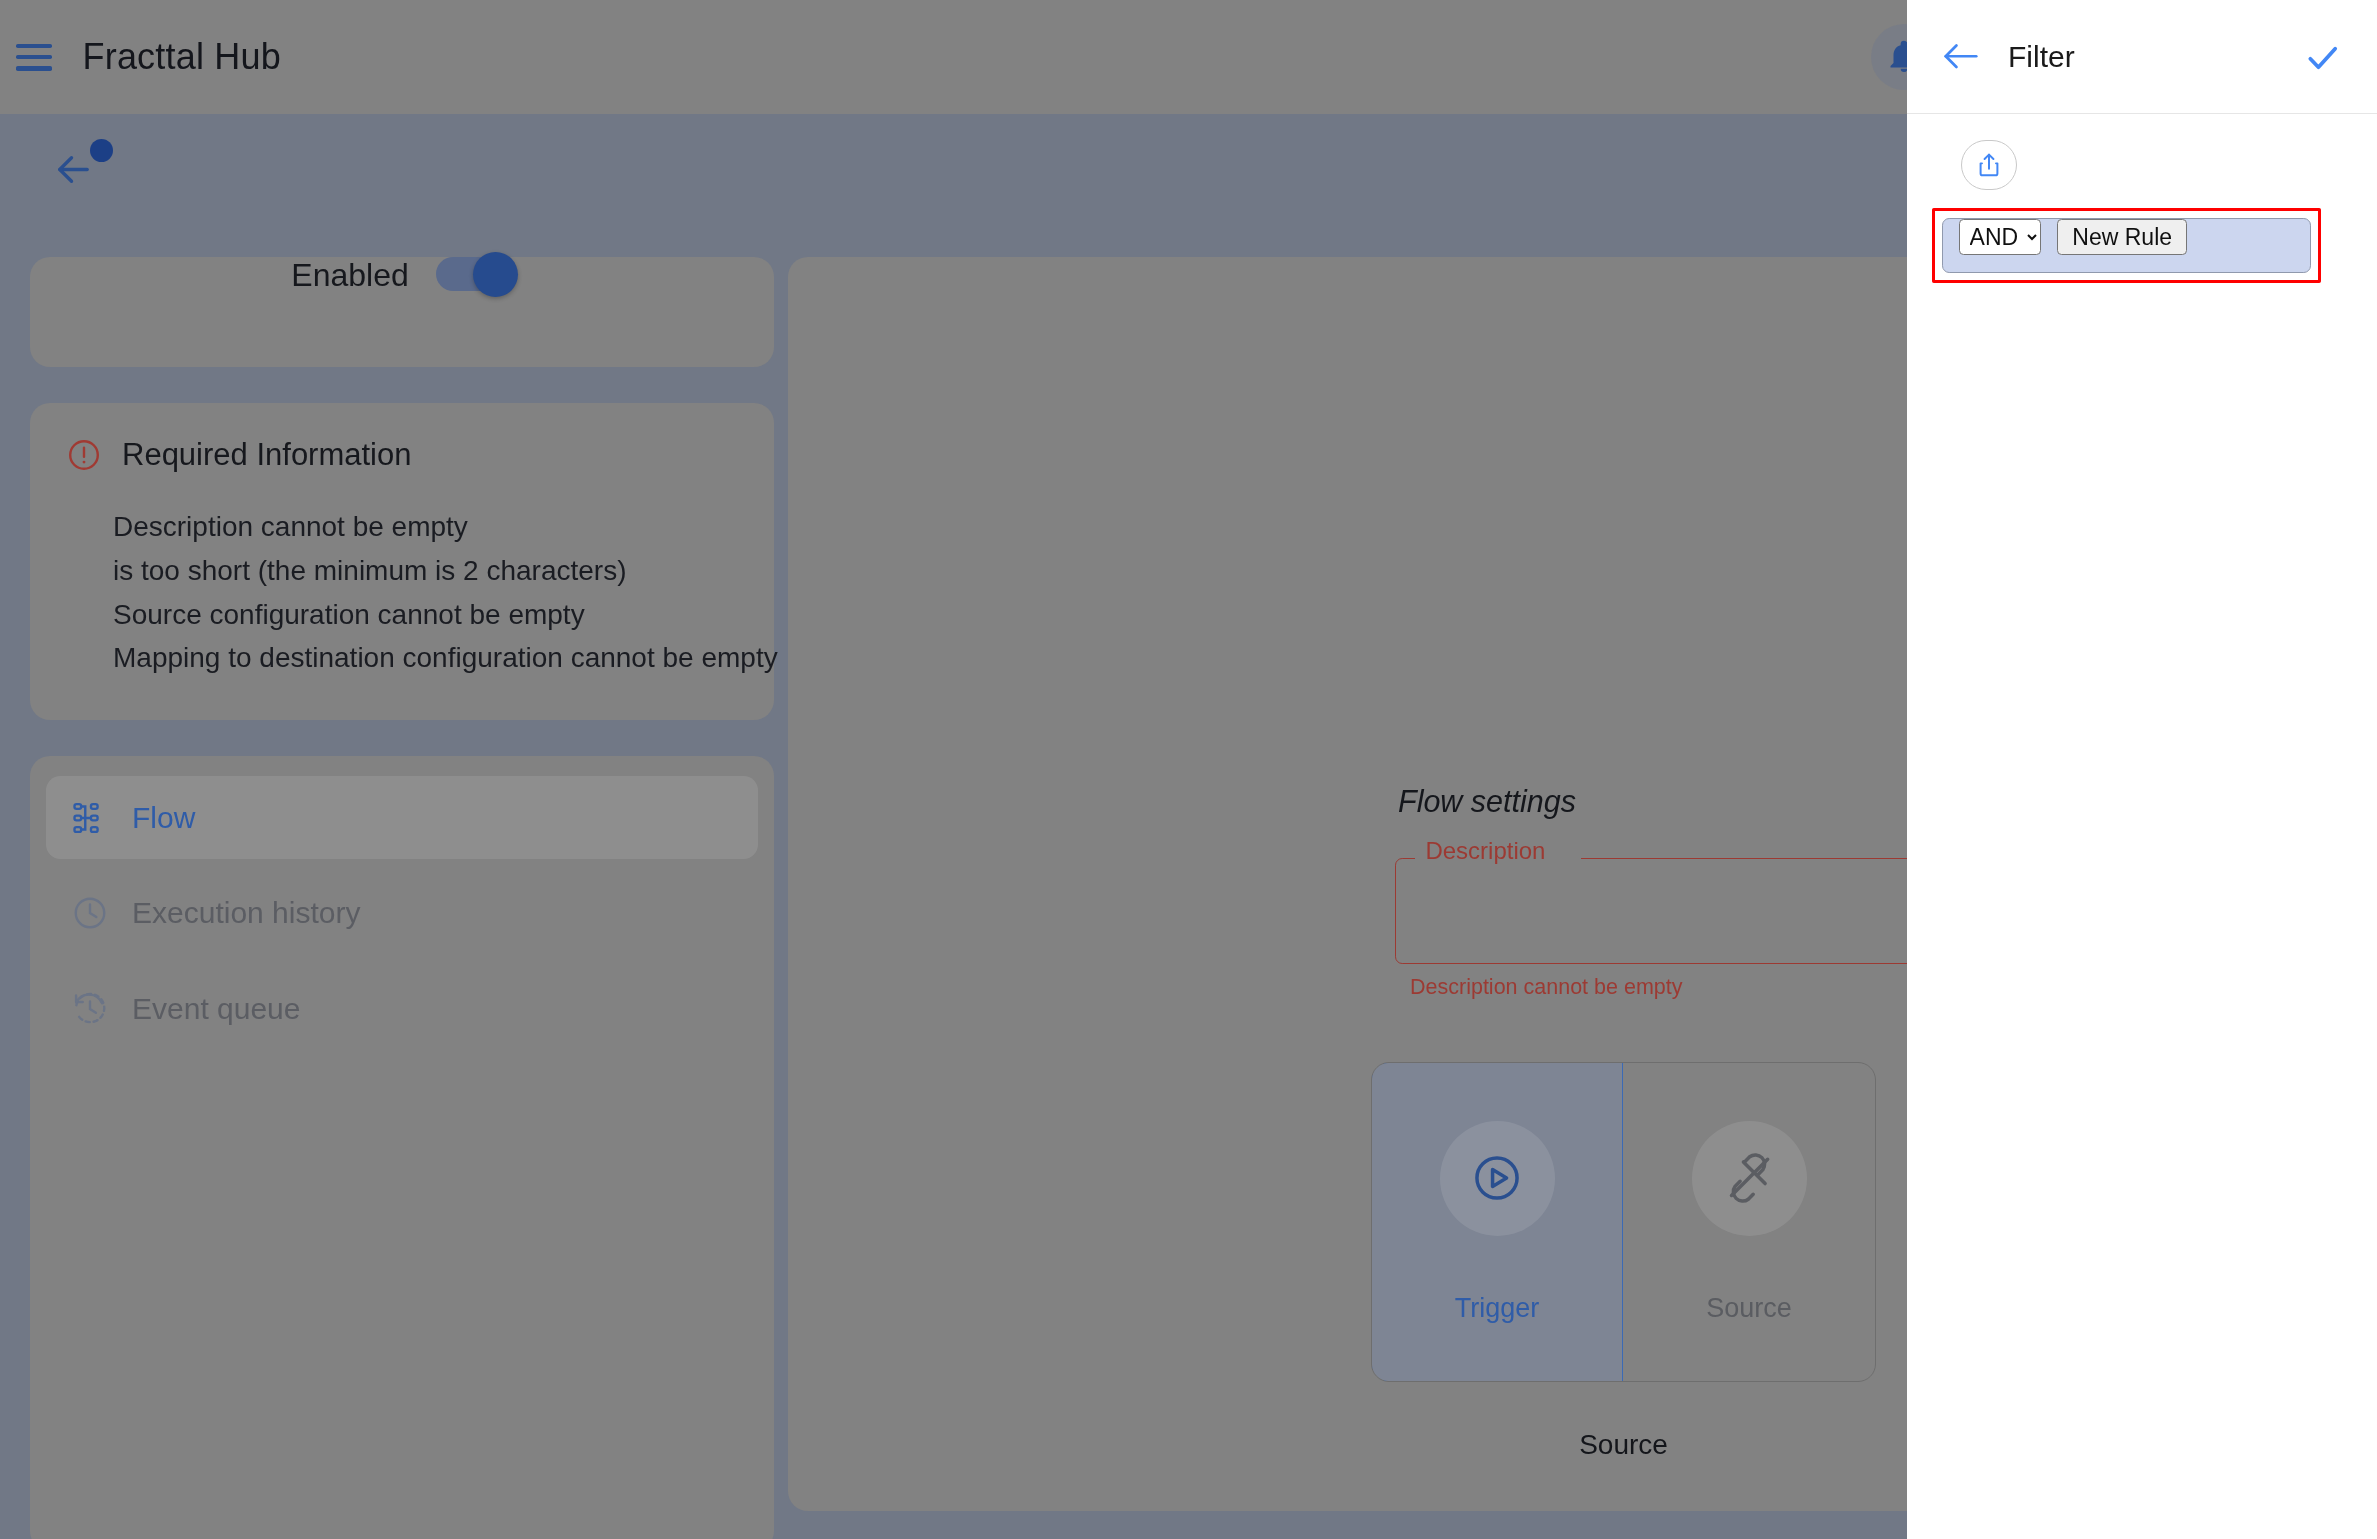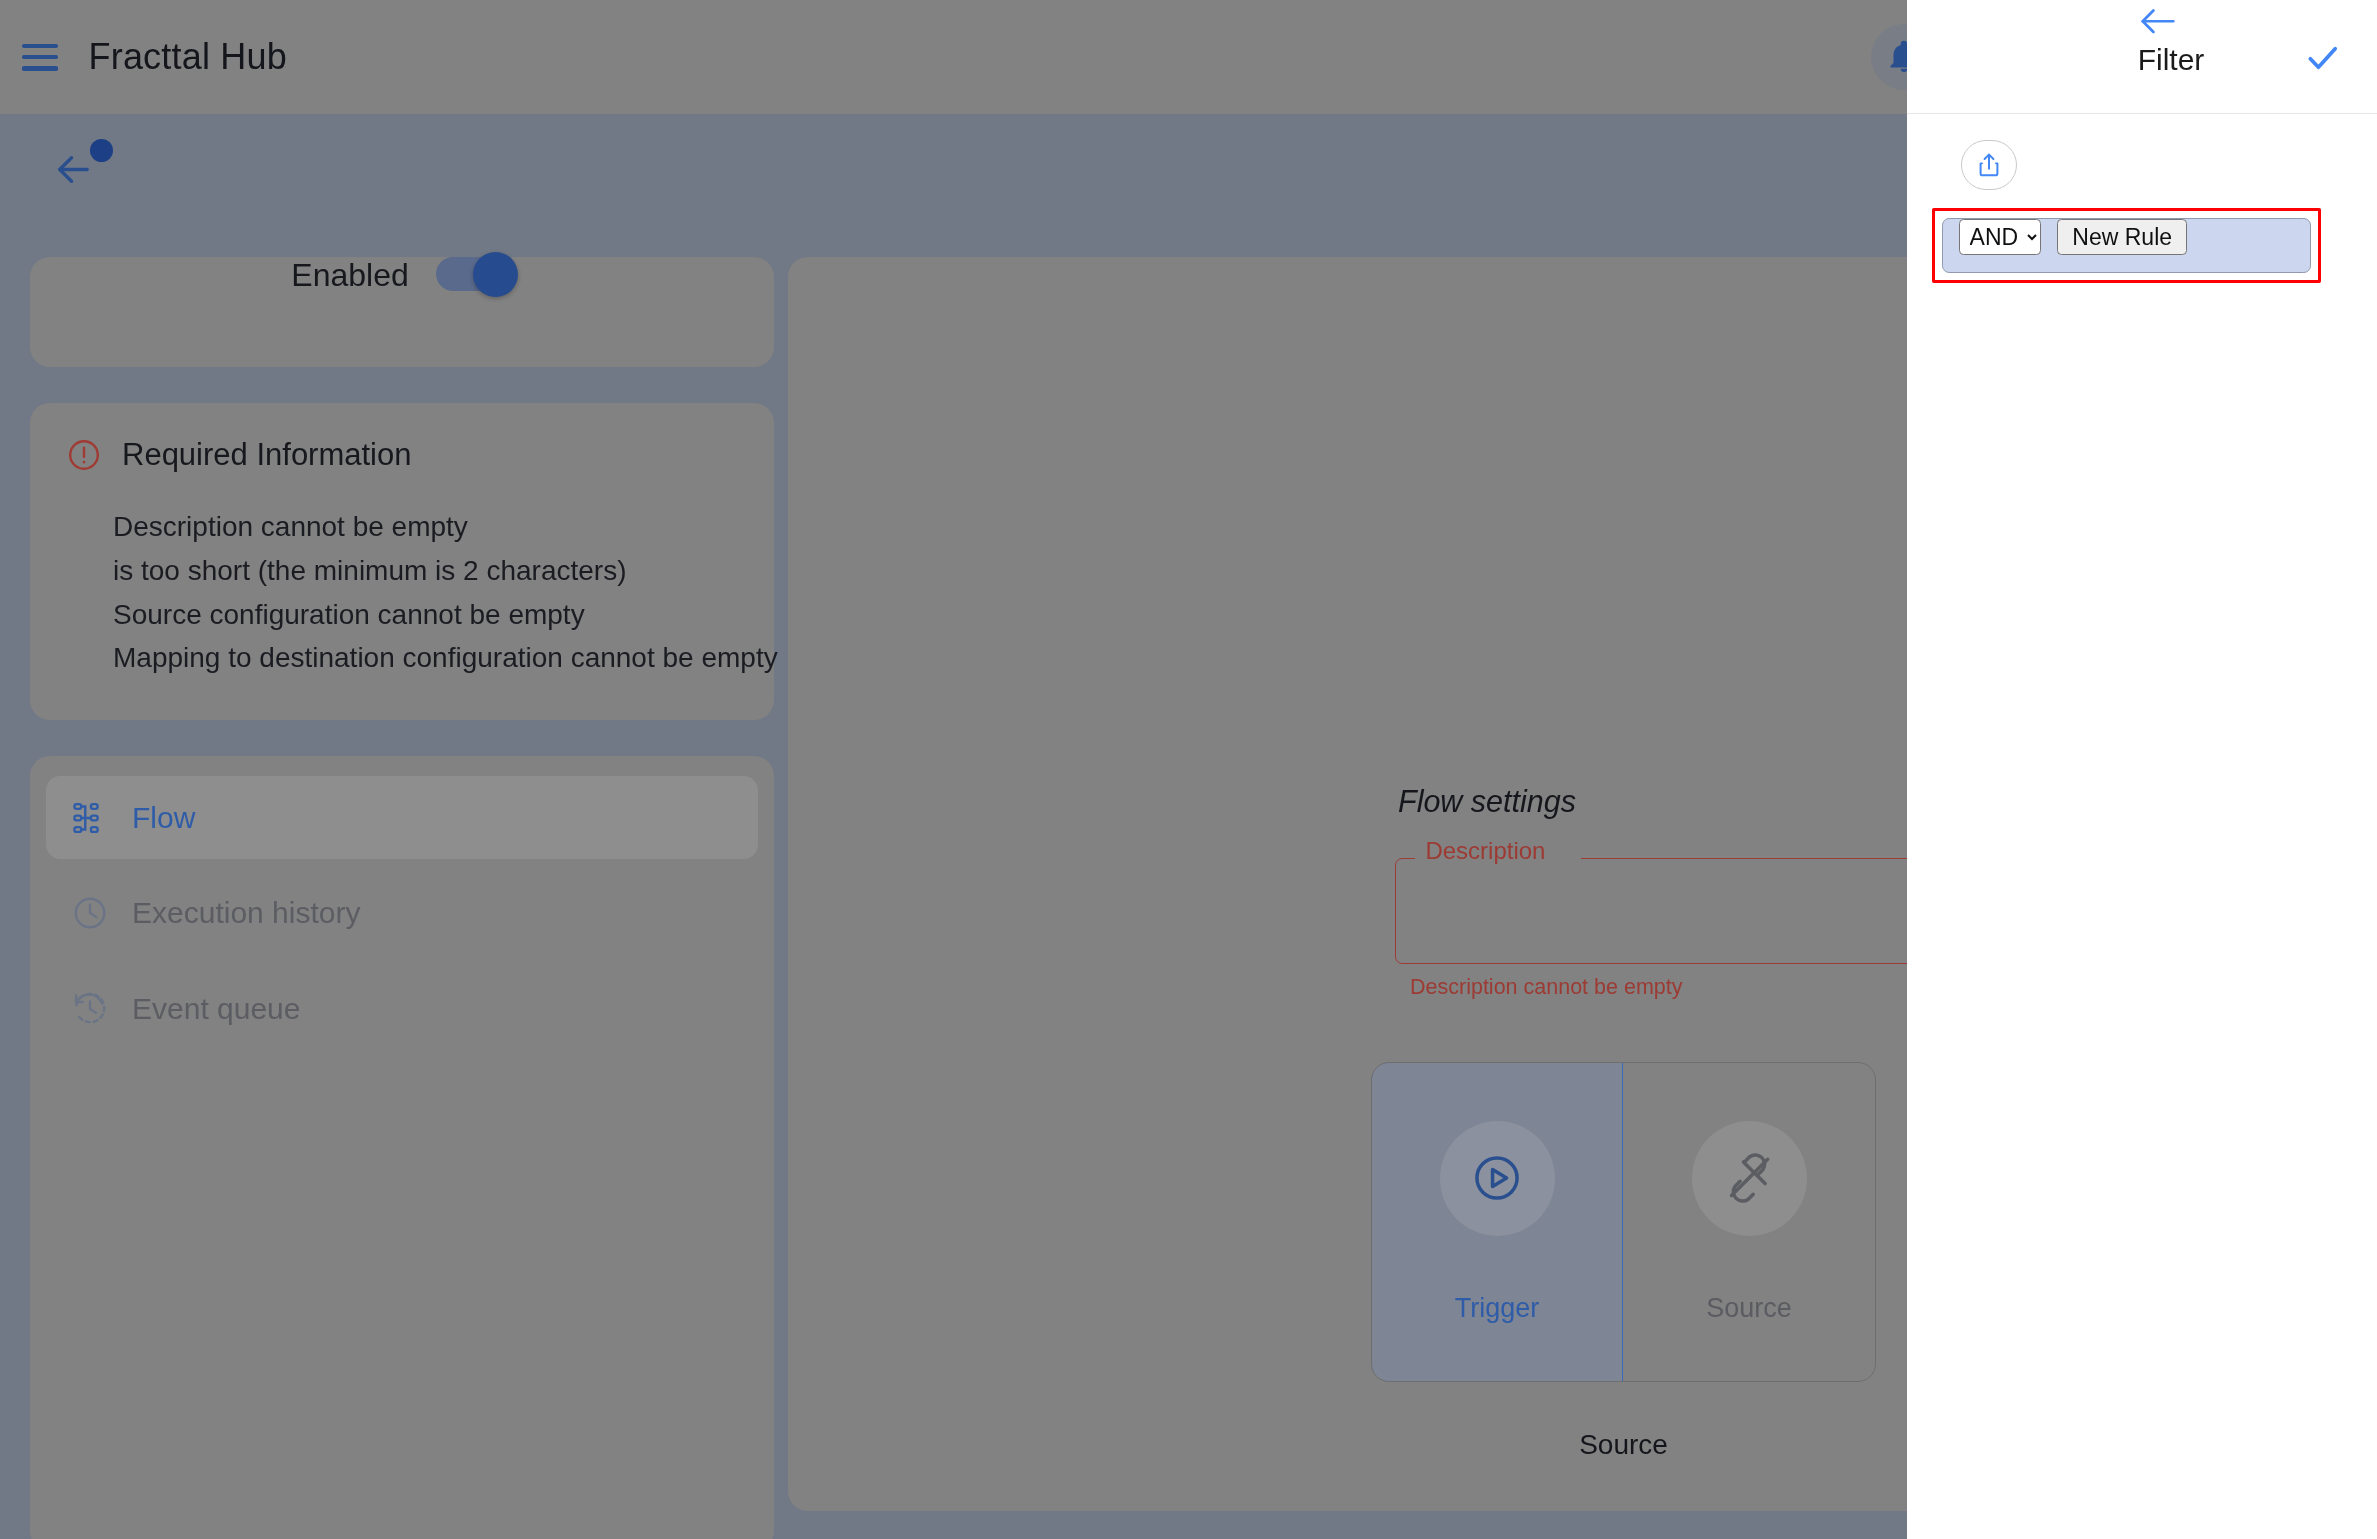--- a/index.html
+++ b/index.html
@@ -24,21 +24,21 @@
 
   
   #app-bar {
     position: absolute;
     left: 0; top: 0;
     width: 1907px;
     height: 114px;
     background: #828282;
     display: flex;
     align-items: center;
-    padding-left: 22px;
+    padding-left: 16px;
   }
   #hamburger-icon {
     width: 36px; height: 27px;
     display: flex; flex-direction: column; justify-content: space-between;
     flex: 0 0 auto;
   }
   #hamburger-icon span {
     display: block; height: 4.5px; width: 100%;
     background: #2a4f8f; border-radius: 1.8px;
   }
@@ -275,21 +275,20 @@
     left: 1907px; top: 0;
     width: 470px; height: 1540px;
     background: #ffffff;
   }
   #filter-header {
     position: relative;
     height: 114px;
     border-bottom: 0.9px solid #e6e6e6;
     display: flex; align-items: center;
     padding-left: 32px;
-    flex-direction: column;
   }
   #filter-back-btn {
     width: 43px; height: 43px;
     display: flex; align-items: center; justify-content: center;
     flex: 0 0 auto;
   }
   #filter-back-btn svg { width: 38px; height: 30.5px; }
   #filter-title {
     margin-left: 26px;
     font-size: 30px;

